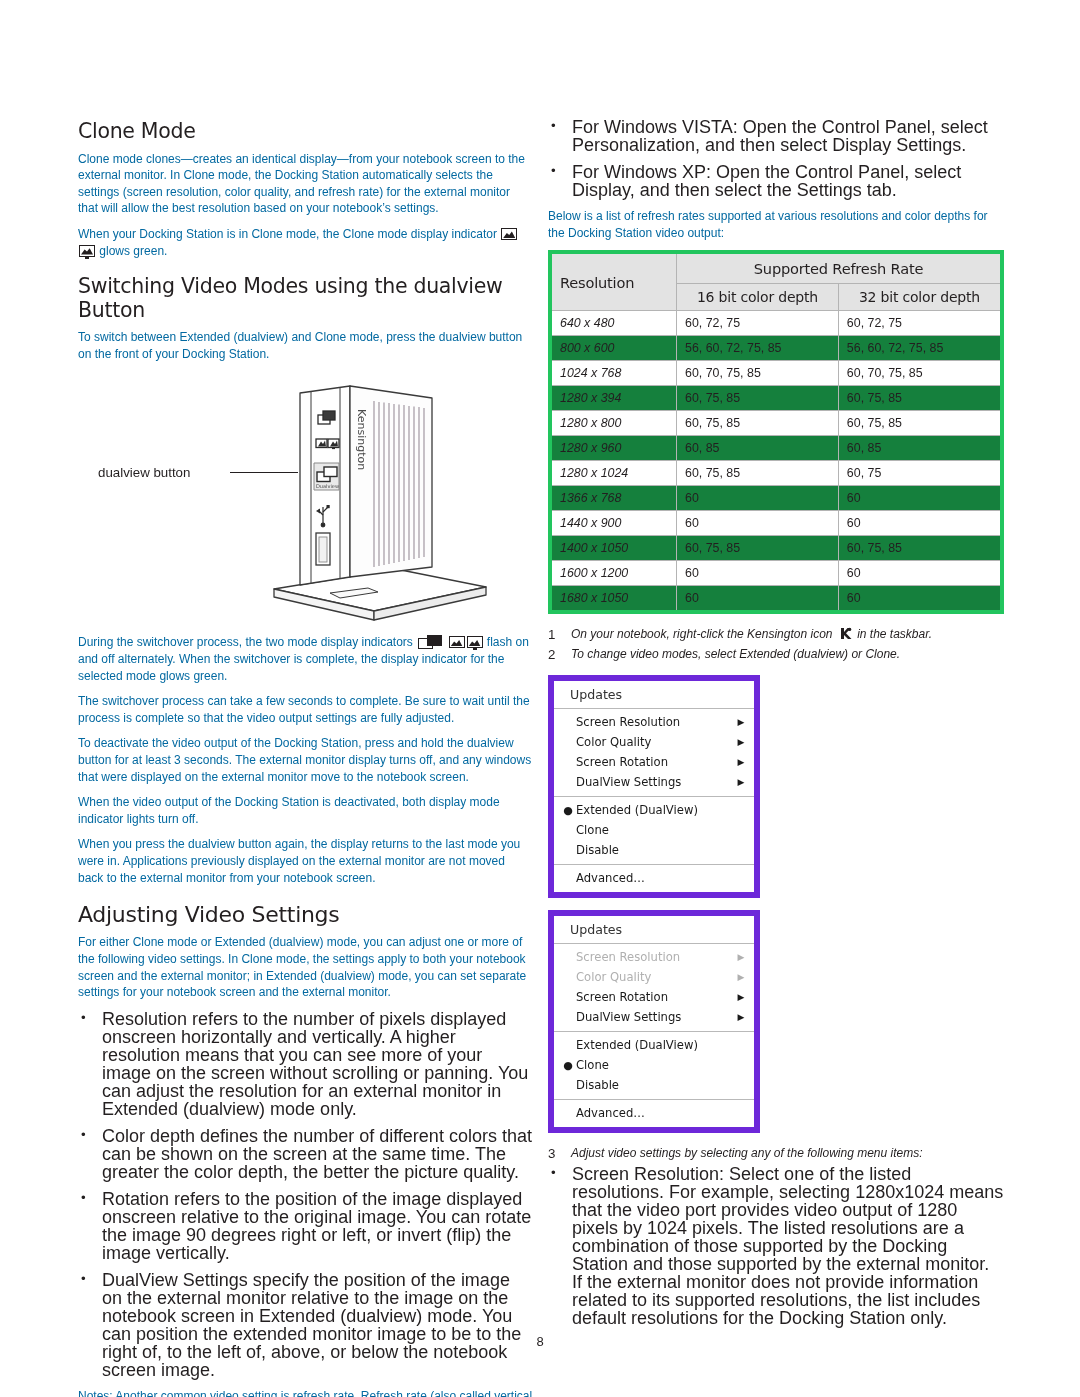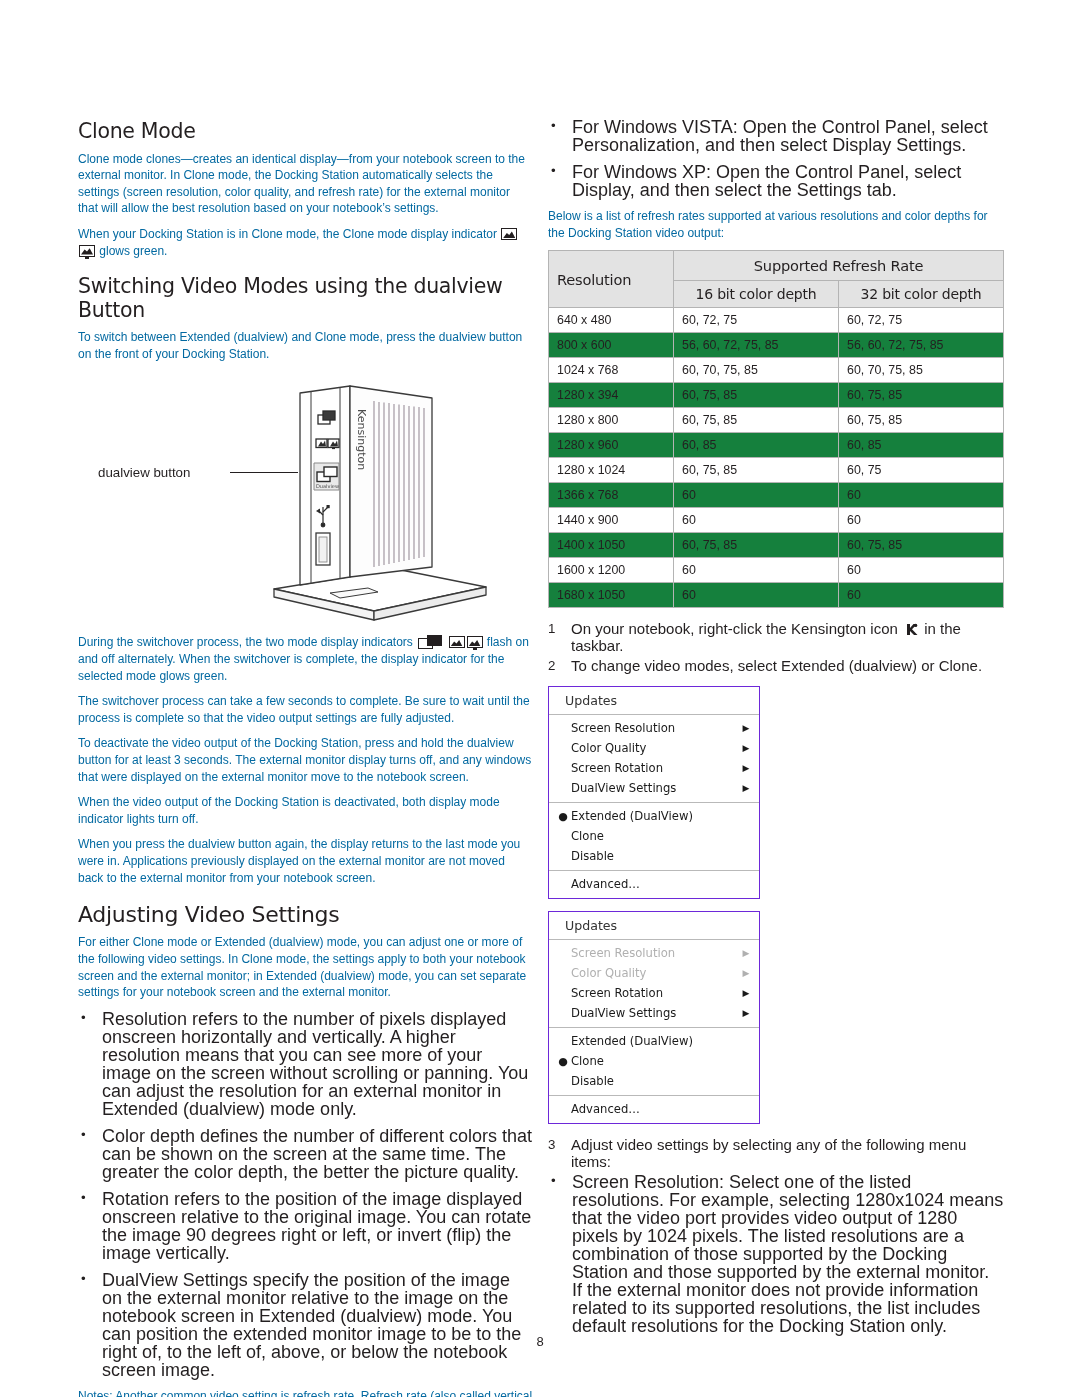--- a/index.html
+++ b/index.html
@@ -20,52 +20,52 @@
   }
   p.body{
     font-size:12px;line-height:16.6px;margin:0 0 9px 0;
     color:#0369a1;text-align:left;
   }
   .bul{display:flex;margin:0 0 9px 0;}
   .bul .dot{width:24px;flex:0 0 24px;font-size:13.3px;line-height:16.6px;text-align:left;padding-left:3px;box-sizing:border-box;}
   .bul .txt{flex:1;font-size:18px;line-height:18px;}
   .num{display:flex;margin:0 0 3px 0;}
   .num .n{width:23px;flex:0 0 23px;font-size:13.3px;line-height:17px;}
-  .num .txt{flex:1;font-size:15px;line-height:17px;}
+  .num .txt{flex:1;font-size:12px;line-height:17px;font-style:italic;}
 
   
   .ind{display:inline-block;vertical-align:-2px;width:16px;height:12px;position:relative;margin:0 1px;}
   .ind .scr{position:absolute;left:0;top:0;width:16px;height:12px;border:1.4px solid #231f20;box-sizing:border-box;background:#fff;}
   .ind .fill{position:absolute;left:2px;top:2px;right:2px;bottom:2px;background:#231f20;
     clip-path:polygon(0% 100%,30% 38%,50% 62%,72% 20%,100% 100%);}
   .ind.stand::after{content:"";position:absolute;left:6px;top:12px;width:4px;height:2px;background:#231f20;}
   .ind2{display:inline-block;vertical-align:-3px;width:24px;height:14px;position:relative;margin:0 2px;}
   .ind2 .a{position:absolute;left:0;top:3px;width:15px;height:11px;border:1.4px solid #231f20;background:#fff;box-sizing:border-box;}
   .ind2 .b{position:absolute;left:9px;top:0;width:15px;height:11px;border:1.4px solid #231f20;background:#231f20;box-sizing:border-box;}
 
   
   .fig{position:relative;width:455px;height:253px;margin:4px 0 10px 0;}
   .calloutlabel{position:absolute;left:20px;top:94px;font-size:13.3px;color:#231f20;}
   .calloutline{position:absolute;left:152px;top:101px;width:68px;height:1px;background:#231f20;}
 
   
   table.rr{border-collapse:collapse;width:456px;font-size:12.4px;color:#231f20;
-    border:1px solid #22c55e;}
+    border:4px solid #22c55e;}
   table.rr td,table.rr th{border:1px solid #b4b4b4;padding:5px 8px;text-align:left;font-weight:400;}
   table.rr th{background:#e3e3e3;font-size:14.6px;font-family:"DejaVu Sans",sans-serif;
     letter-spacing:-0.2px;color:#231f20;padding:6px 8px;}
   table.rr th.resh{vertical-align:middle;width:108px;}
   table.rr th.sup{text-align:center;}
   table.rr th.sub{font-size:14px;padding:5px 8px;text-align:center;}
   table.rr tr.alt td{background:#15803d;}
-  table.rr td.res{width:108px;}
+  table.rr td.res{width:108px;font-style:italic;}
   .tblwrap{margin:4px 0 12px 0;}
 
   
-  .menu{width:212px;border:1px solid #6d28d9;background:#fff;font-family:"DejaVu Sans",sans-serif;
+  .menu{width:212px;border:6px solid #6d28d9;background:#fff;font-family:"DejaVu Sans",sans-serif;
     font-size:11.6px;color:#1a1a1a;margin:0 0 12px 0;box-sizing:border-box;}
   .menu .title{padding:6px 10px 6px 16px;font-size:12.6px;color:#333;}
   .menu .sep{height:1px;background:#b9b9b9;margin:0;}
   .menu .row{display:flex;align-items:center;padding:3px 6px 3px 8px;}
   .menu .bullet{width:12px;flex:0 0 12px;font-size:11px;line-height:1;color:#1a1a1a;text-align:center;}
   .menu .lbl{flex:1;padding-left:2px;}
   .menu .arrow{width:14px;flex:0 0 14px;text-align:center;font-size:9px;color:#1a1a1a;}
   .menu .row.dim .lbl,.menu .row.dim .arrow{color:#b0b0b0;}
   .menu .grp{padding:3px 0 4px 0;}
   .pagenum{position:absolute;left:0;top:1334px;width:1080px;text-align:center;

